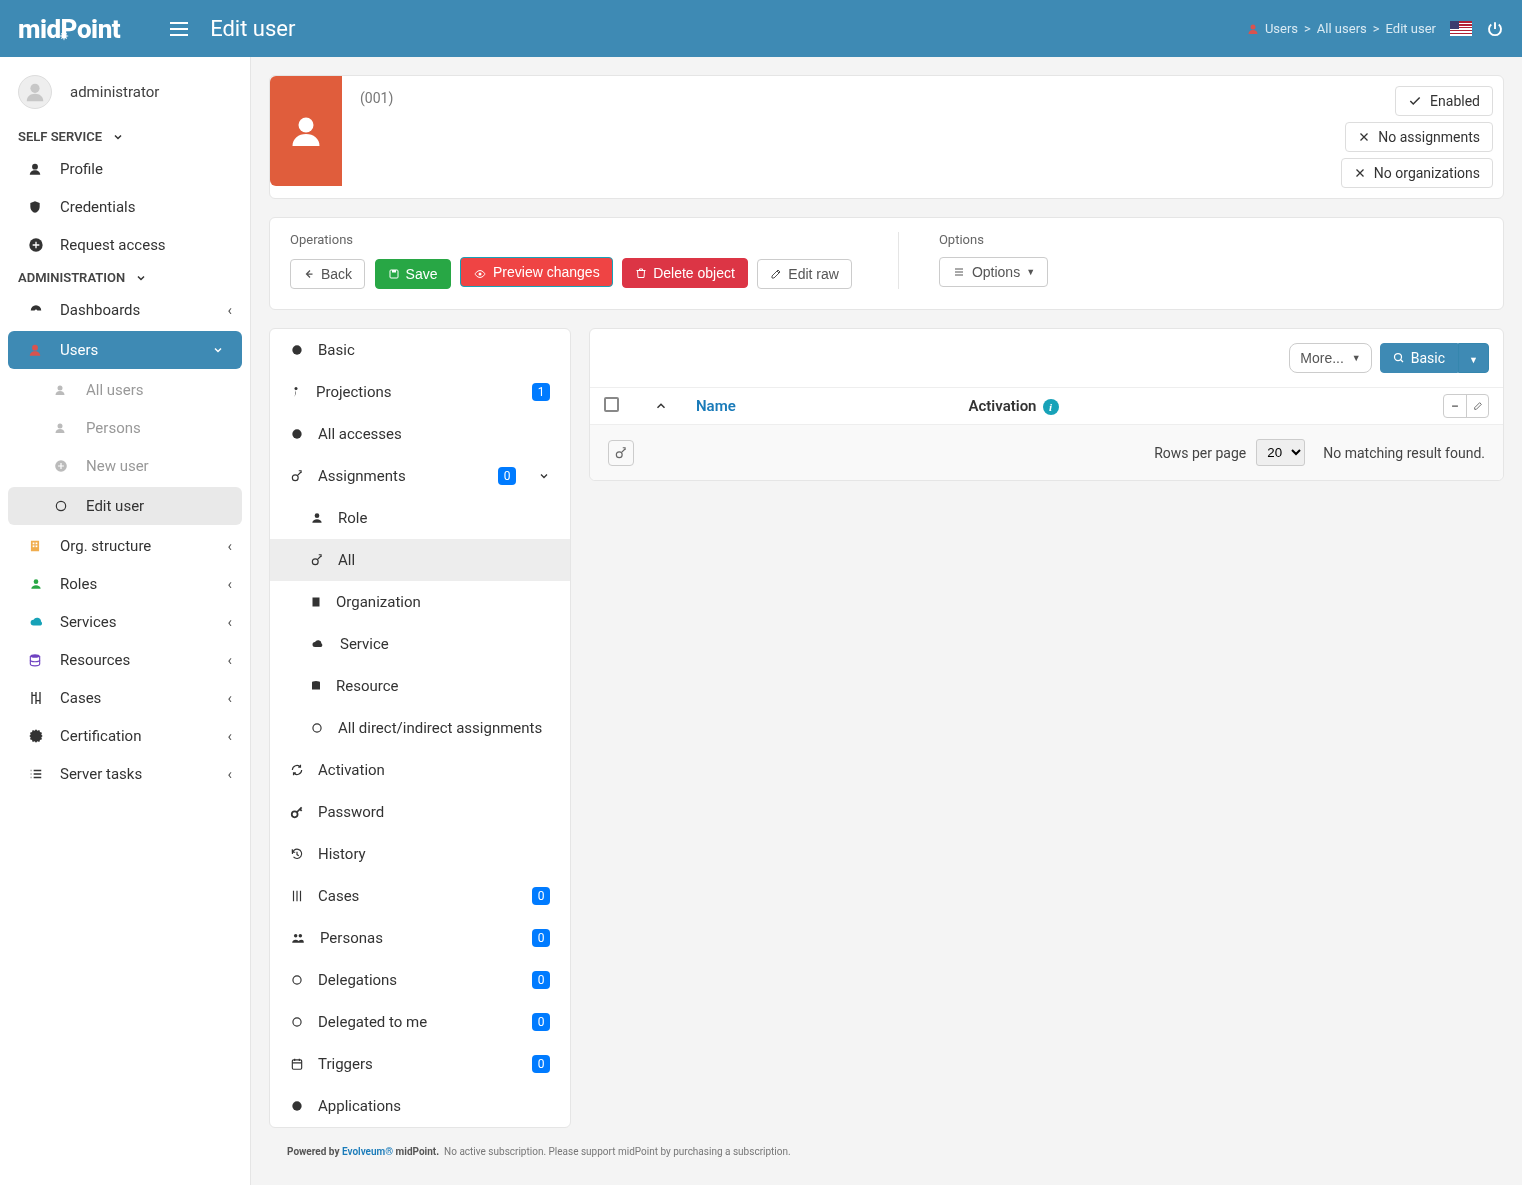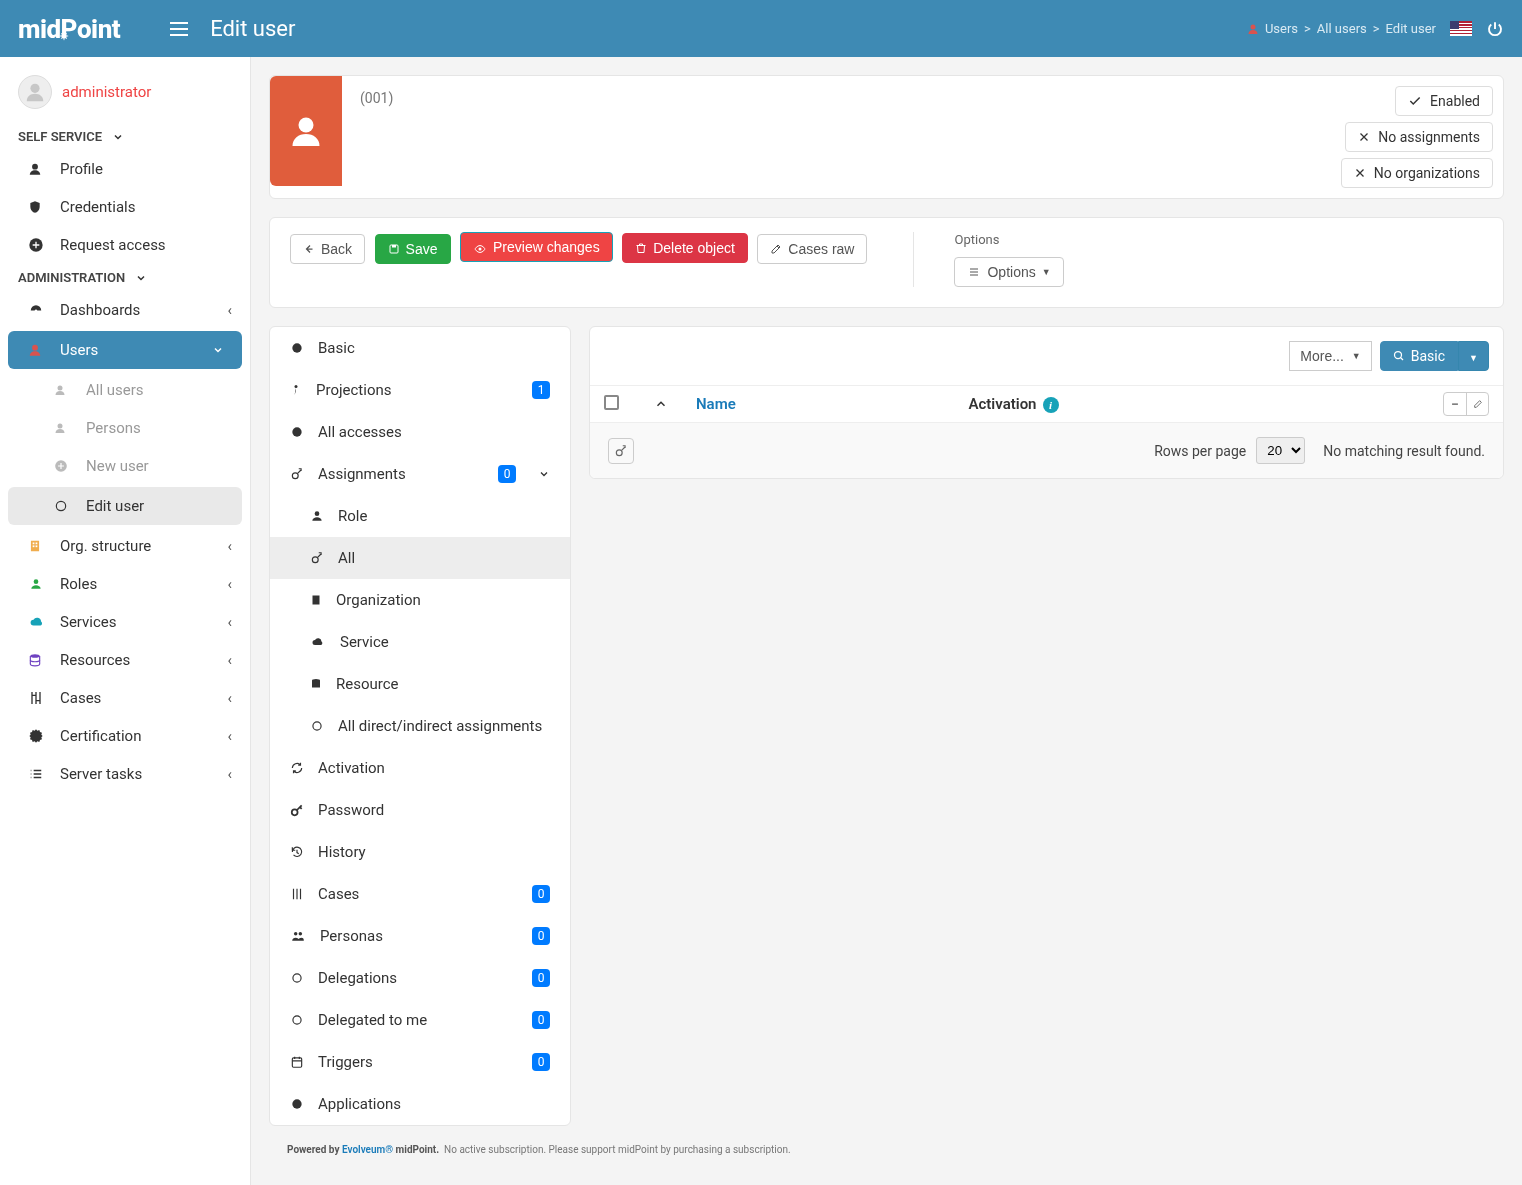--- a/index.html
+++ b/index.html
@@ -13,21 +13,21 @@
 .breadcrumb-top { display:flex; gap:6px; align-items:center; color:#d9eaf3; }
 .breadcrumb-top a { color:#d9eaf3; text-decoration:none; }
 .flag { width:22px; height:15px; background:linear-gradient(#b22234 0%, #b22234 10%, #fff 10%, #fff 20%, #b22234 20%, #b22234 30%, #fff 30%, #fff 40%, #b22234 40%, #b22234 50%, #fff 50%, #fff 60%, #b22234 60%, #b22234 70%, #fff 70%, #fff 80%, #b22234 80%, #b22234 90%, #fff 90%, #fff 100%); position:relative; }
 .flag::before { content:""; position:absolute; top:0; left:0; width:9px; height:8px; background:#3c3b6e; }
 .power-icon { width:18px; height:18px; }
 
 .layout { display:flex; min-height: calc(100vh - 57px); }
 .sidebar { width: 251px; background:#fff; border-right:1px solid #e5e5e5; padding-top:10px; }
 .user-row { display:flex; align-items:center; gap:10px; padding: 8px 18px 14px; }
 .user-avatar { width:34px; height:34px; border-radius:50%; background:#eee; display:flex; align-items:center; justify-content:center; color:#bbb; border:1px solid #ddd;}
-.user-name { color:#ef4444; font-size:15px; }
+.user-name { color:#404040; font-size:15px;margin-left:8px; }
 .nav-section { padding: 6px 18px; font-size:13px; color:#444; font-weight:600; display:flex; align-items:center; gap:10px; }
 .nav-item { display:flex; align-items:center; gap:14px; padding: 10px 18px 10px 28px; font-size:15px; color:#333; cursor:pointer; position:relative; }
 .nav-item.sub { padding-left: 54px; color:#999; }
 .nav-item.active { background:#3e8ab4; color:#fff; border-radius:6px; margin:2px 8px; padding-left:20px;}
 .nav-item.active-sub { background:#e9e9e9; border-radius:6px; margin:2px 8px; padding-left:46px; color:#333;}
 .nav-item .chev { margin-left:auto; color:#555; }
 .nav-item.active .chev { color:#fff; }
 .nav-icon { width:18px; text-align:center; flex-shrink:0; }
 
 .content { flex:1; padding: 18px; }
@@ -47,21 +47,21 @@
 .detail-row { display:flex; gap:18px; align-items:flex-start; }
 .detail-nav { width:302px; background:#fff; border:1px solid #e5e5e5; border-radius:6px; overflow:hidden; }
 .dnav-item { display:flex; align-items:center; gap:14px; padding:12px 20px; font-size:15px; cursor:pointer; }
 .dnav-item.sub { padding-left:40px; }
 .dnav-item.sel { background:#ededed; }
 .dnav-badge { margin-left:auto; background:#007bff; color:#fff; border-radius:4px; min-width:18px; height:18px; font-size:12px; display:flex; align-items:center; justify-content:center; padding:0 4px;}
 .dnav-chev { margin-left:8px; color:#555; }
 
 .detail-main { flex:1; background:#fff; border:1px solid #e5e5e5; border-radius:6px; }
 .toolbar { padding:14px; display:flex; justify-content:flex-end; gap:8px; }
-.btn-light { border:1px solid #ccc; background:#fff; border-radius:0; padding:6px 10px; font-size:14px; cursor:pointer; display:inline-flex; align-items:center; gap:8px; color:#555;}
+.btn-light { border:1px solid #ccc; background:#fff; border-radius:8px; padding:6px 10px; font-size:14px; cursor:pointer; display:inline-flex; align-items:center; gap:8px; color:#555;}
 .btn-split-blue { display:flex; }
 .btn-split-blue .main { background:#3e8ab4; color:#fff; border:1px solid #3e8ab4; border-radius:4px 0 0 4px; padding:6px 12px; display:flex; align-items:center; gap:6px; cursor:pointer;}
 .btn-split-blue .caret { background:#3e8ab4; color:#fff; border:1px solid #3586ae; border-left:1px solid #3586ae; border-radius:0 4px 4px 0; padding:6px 10px; cursor:pointer;}
 
 .tbl { width:100%; border-collapse:collapse; }
 .tbl th { text-align:left; padding:6px 14px; font-weight:600; border-top:1px solid #eee; border-bottom:1px solid #eee; font-size:15px;}
 .tbl .name-col { color:#1a7bb9; }
 .tbl-foot { display:flex; align-items:center; gap:18px; padding:14px 18px; background:#f9f9f9; border-bottom-left-radius:6px; border-bottom-right-radius:6px;}
 .rows-per { margin-left:auto; display:flex; align-items:center; gap:10px; color:#444;}
 .rows-per select { padding:4px 6px; border:1px solid #ccc; border-radius:3px; }
@@ -324,20 +324,21 @@
             <svg width="12" height="12" viewBox="0 0 24 24">
               <path d="M5 5l14 14M19 5L5 19" stroke="#333" stroke-width="2.5"></path>
             </svg>
             <span>No organizations</span>
           </div>
       </div>
     </div>
 
     <div class="ops-card">
       <div class="ops-group">
+        <h5>Operations</h5>
         <button class="btn">
             <svg width="12" height="12" viewBox="0 0 24 24">
               <path d="M14 5l-7 7 7 7M7 12h12" fill="none" stroke="#555" stroke-width="2.5"></path>
             </svg>
             <span>Back</span>
           </button>
         <button class="btn btn-green">
             <svg width="12" height="12" viewBox="0 0 24 24">
               <rect x="4" y="4" width="16" height="16" rx="2" fill="none" stroke="#fff" stroke-width="2"></rect>
               <rect x="8" y="4" width="8" height="5" fill="#fff"></rect>
@@ -354,21 +355,21 @@
         <button class="btn btn-red">
             <svg width="12" height="14" viewBox="0 0 24 24">
               <path d="M5 7h14l-1 14H6zM9 4h6v3H9zM3 7h18" fill="none" stroke="#fff" stroke-width="2"></path>
             </svg>
             <span>Delete object</span>
           </button>
         <button class="btn">
             <svg width="12" height="12" viewBox="0 0 24 24">
               <path d="M4 20h4L20 8l-4-4L4 16zM14 6l4 4" fill="none" stroke="#555" stroke-width="2"></path>
             </svg>
-            <span>Cases raw</span>
+            <span>Edit raw</span>
           </button>
       </div>
       <div class="ops-divider"></div>
       <div class="ops-group">
         <h5>Options</h5>
         <button class="btn">
             <svg width="14" height="12" viewBox="0 0 24 24">
               <path d="M4 6h16M4 12h16M4 18h16" stroke="#555" stroke-width="2"></path>
             </svg>
             <span>Options</span> 

